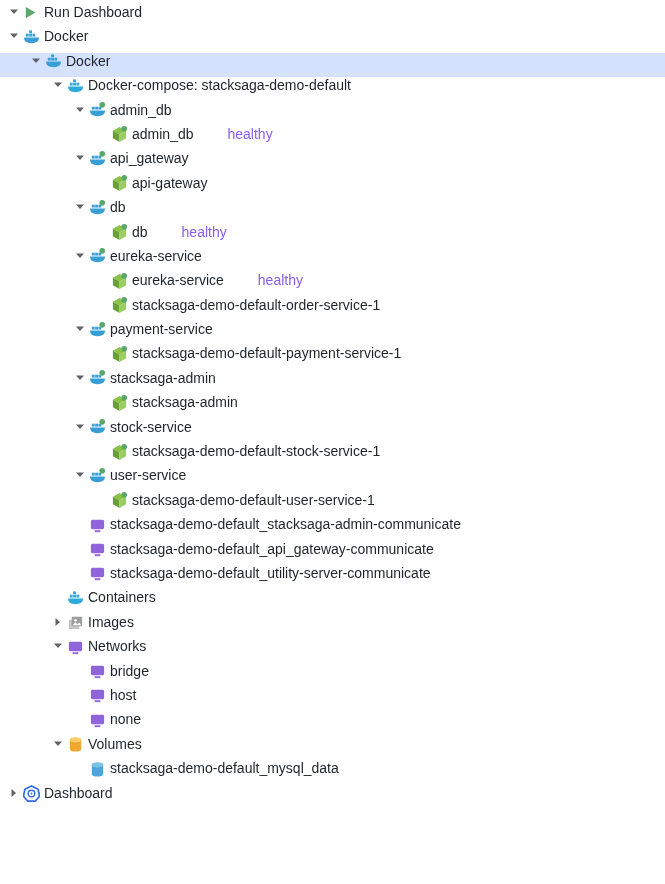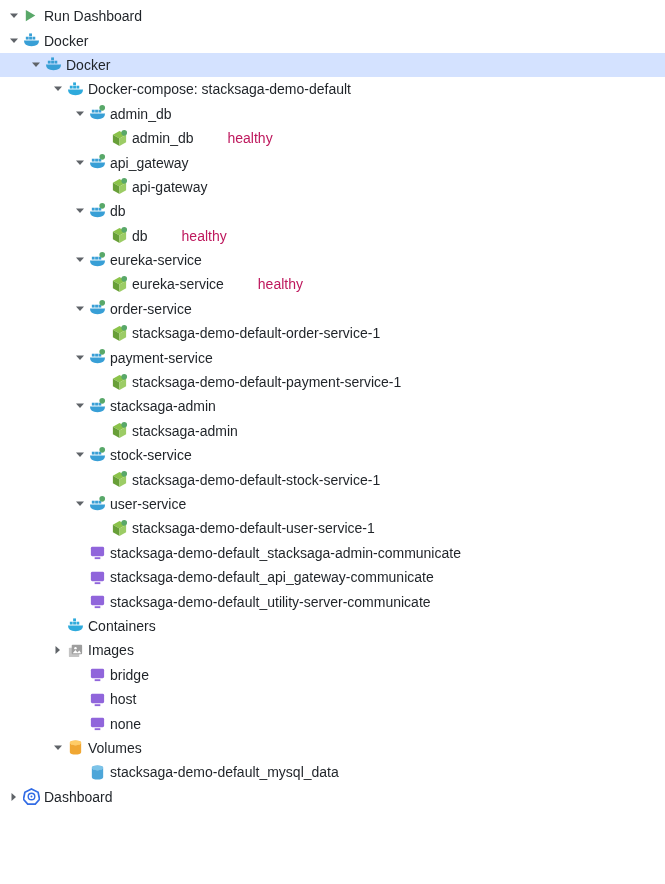--- a/index.html
+++ b/index.html
@@ -7,21 +7,20 @@
     margin: 0;
     padding: 4px 0;
     font-family: -apple-system, BlinkMacSystemFont, "Segoe UI", Arial, sans-serif;
     font-size: 14px;
     color: #1f2328;
     background: #fff;
     width: 665px;
   }
   .row {
     display: flex;
-    align-items: center;
     height: 24.4px;
     white-space: nowrap;
     cursor: default;
   }
   .row.selected {
     background: #d4e2ff;
   }
   .indent { display: inline-block; height: 1px; }
   .arrow {
     width: 16px;
@@ -37,21 +36,21 @@
     height: 18px;
     display: inline-flex;
     align-items: center;
     justify-content: center;
     margin-right: 4px;
     flex-shrink: 0;
     position: relative;
   }
   .label { }
   .status {
-    color: #be185d;
+    color: #8b5cf6;
     margin-left: 6px;
     padding-left: 28px;
   }
   
   .chev-down { fill: #5f6368; }
   .chev-right { fill: #5f6368; }
 </style>
 </head>
 <body>
 
@@ -281,34 +280,20 @@
       <span class="arrow"></span>
       <span class="icon">
         <svg viewBox="0 0 18 18" width="17" height="17">
           <use href="#ico-cube"></use>
         </svg>
       </span>
       <span class="label">eureka-service</span>
       <span class="status">healthy</span>
     </div>
     <div class="row">
-      <span class="indent" style="width:72px"></span>
-      <span class="arrow">
-        <svg viewBox="0 0 10 10">
-          <use href="#chev-down"></use>
-        </svg>
-      </span>
-      <span class="icon">
-        <svg viewBox="0 0 18 18" width="17" height="17">
-          <use href="#ico-service"></use>
-        </svg>
-      </span>
-      <span class="label">order-service</span>
-    </div>
-    <div class="row">
       <span class="indent" style="width:94px"></span>
       <span class="arrow"></span>
       <span class="icon">
         <svg viewBox="0 0 18 18" width="17" height="17">
           <use href="#ico-cube"></use>
         </svg>
       </span>
       <span class="label">stacksaga-demo-default-order-service-1</span>
     </div>
     <div class="row">
@@ -455,20 +440,34 @@
         </svg>
       </span>
       <span class="icon">
         <svg viewBox="0 0 18 18" width="17" height="17">
           <use href="#ico-images"></use>
         </svg>
       </span>
       <span class="label">Images</span>
     </div>
     <div class="row">
+      <span class="indent" style="width:50px"></span>
+      <span class="arrow">
+        <svg viewBox="0 0 10 10">
+          <use href="#chev-down"></use>
+        </svg>
+      </span>
+      <span class="icon">
+        <svg viewBox="0 0 18 18" width="17" height="17">
+          <use href="#ico-network"></use>
+        </svg>
+      </span>
+      <span class="label">Networks</span>
+    </div>
+    <div class="row">
       <span class="indent" style="width:72px"></span>
       <span class="arrow"></span>
       <span class="icon">
         <svg viewBox="0 0 18 18" width="17" height="17">
           <use href="#ico-network"></use>
         </svg>
       </span>
       <span class="label">bridge</span>
     </div>
     <div class="row">

